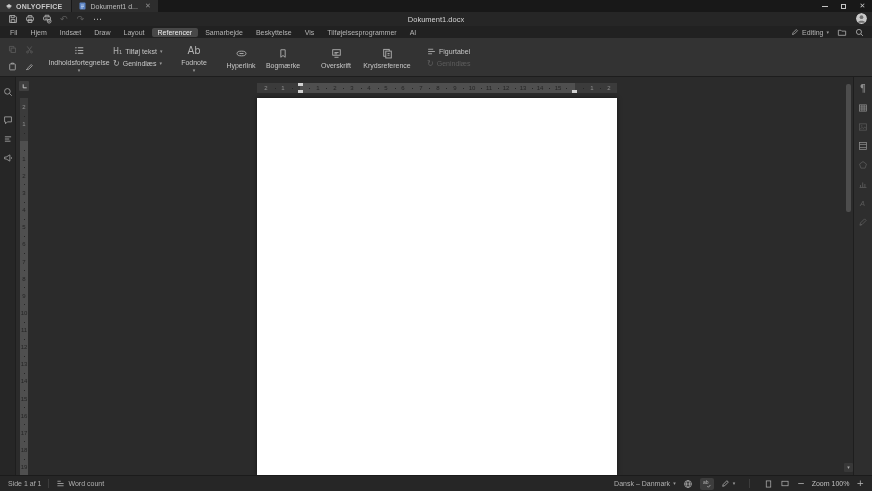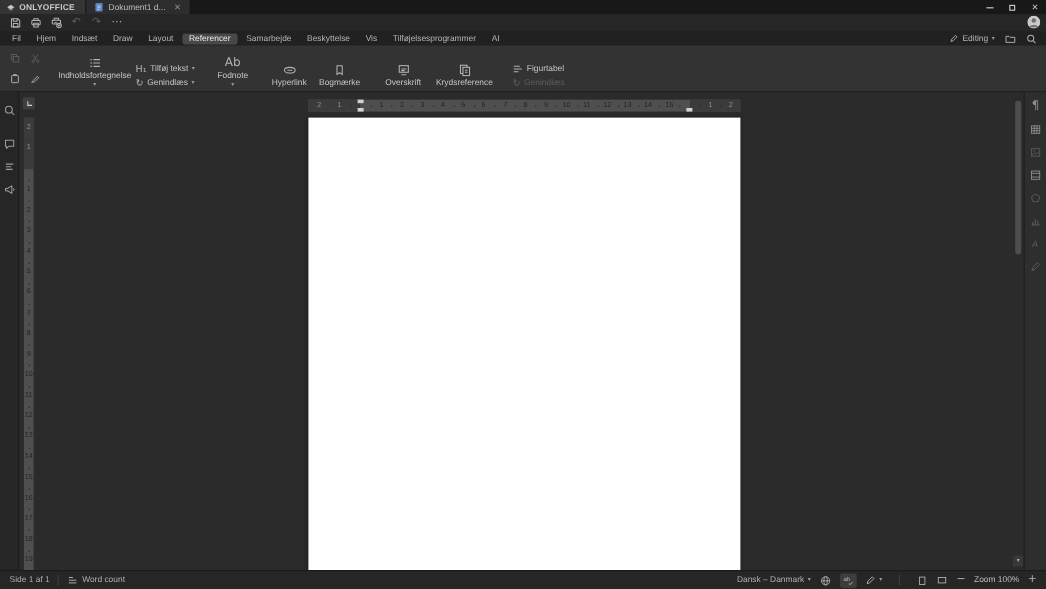--- a/index.html
+++ b/index.html
@@ -32,21 +32,21 @@
   
   .tabrow{position:absolute;left:0;top:26px;width:872px;height:12px;background:#212121;display:flex;align-items:center;padding:0 8px 0 4px;}
   .tabs{display:flex;align-items:center;gap:1px;}
   .tab{padding:1px 6px;font-size:7px;color:#b5b5b5;border-radius:2px;white-space:nowrap;}
   .tab.active{background:#484848;color:#ececec;}
   .tabrow-right{margin-left:auto;display:flex;align-items:center;gap:8px;}
   .editchip{display:flex;align-items:center;gap:3px;font-size:7px;color:#b5b5b5;}
   .caret{font-size:5px;color:#9a9a9a;line-height:5px;font-family:"DejaVu Sans",sans-serif;}
 
   
-  .ribbon{position:absolute;left:0;top:38px;width:872px;height:39px;background:#333333;border-bottom:1px solid #1d1d1d;display:flex;align-items:flex-end;padding:2px 0 2px 4px;}
+  .ribbon{position:absolute;left:0;top:38px;width:872px;height:39px;background:#333333;border-bottom:1px solid #1d1d1d;display:flex;align-items:center;padding:2px 0 2px 4px;}
   .rdiv{width:1px;background:#454545;margin:5px 4px;}
   .clipgrid{display:grid;grid-template-columns:17px 17px;grid-template-rows:17px 17px;align-items:center;justify-items:center;padding-top:1px;}
   .bigbtn{display:flex;flex-direction:column;align-items:center;justify-content:flex-start;padding-top:2px;}
   .bigbtn .bicon{height:14px;display:flex;align-items:center;}
   .blabel{font-size:7px;color:#c6c6c6;white-space:nowrap;line-height:8px;margin-top:1px;}
   .bigbtn .caret{margin-top:1px;}
   .stack{display:flex;flex-direction:column;justify-content:center;gap:3px;padding:0 2px;}
   .smallbtn{display:flex;align-items:center;gap:3px;font-size:7px;color:#c6c6c6;white-space:nowrap;}
   .smallbtn.disabled,.smallbtn.disabled .ic,.smallbtn.disabled .caret{color:#5d5d5d;}
   .tglyph{font-size:8px;color:#b2b2b2;font-family:"DejaVu Sans",sans-serif;line-height:9px;}
@@ -153,20 +153,21 @@
     </div>
     <div class="qbtn ic dim">
         <span class="qglyph">↶</span>
       </div>
     <div class="qbtn ic dim">
         <span class="qglyph">↷</span>
       </div>
     <div class="qbtn ic">
         <span class="qglyph">⋯</span>
       </div>
+    <div class="doctitle">Dokument1.docx</div>
     <div class="avatar">
       <svg width="11" height="11" viewBox="0 0 16 16">
           <circle cx="8" cy="8" r="8" fill="#c9c9c9"></circle>
           <circle cx="8" cy="6" r="2.7" fill="#6f6f6f"></circle>
           <path d="M2.6 14c.9-3.4 9.9-3.4 10.8 0z" fill="#6f6f6f"></path>
         </svg>
     </div>
   </div>
 
   <div class="tabrow">

